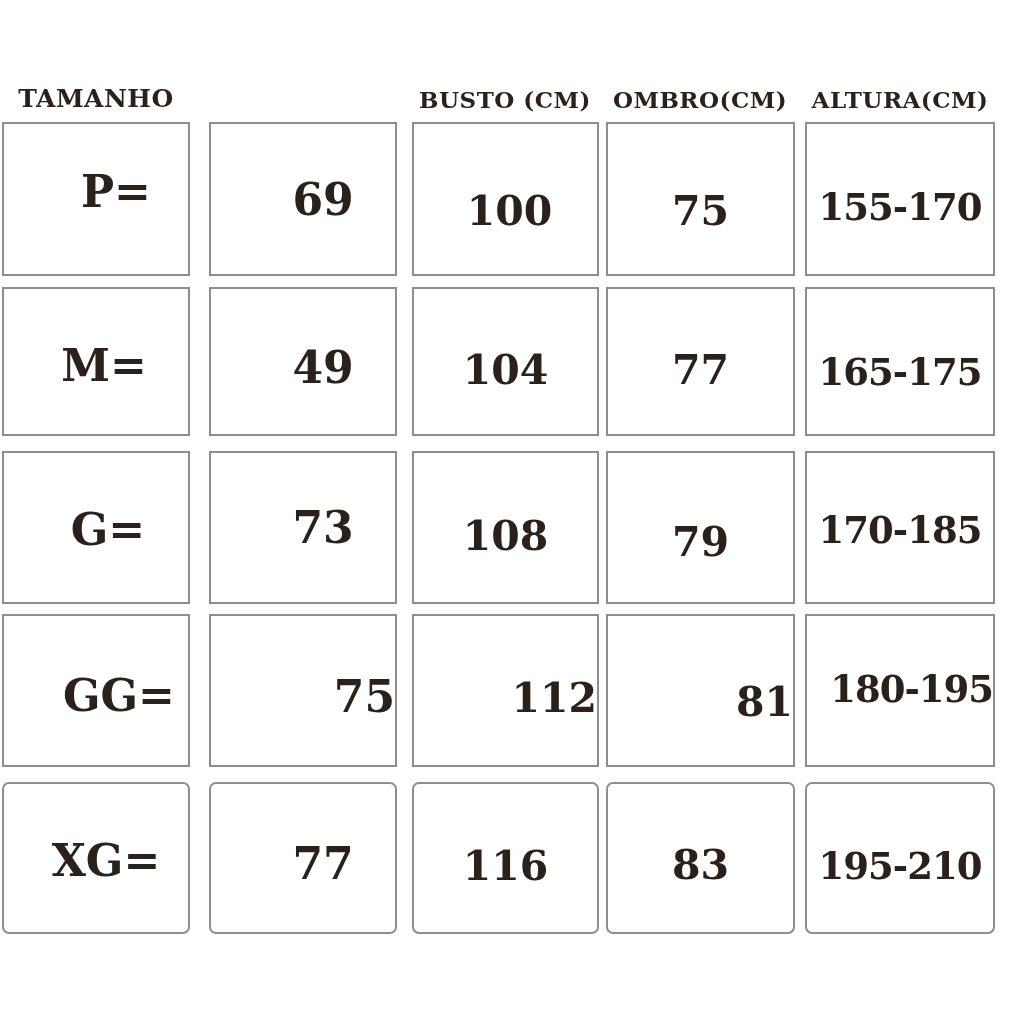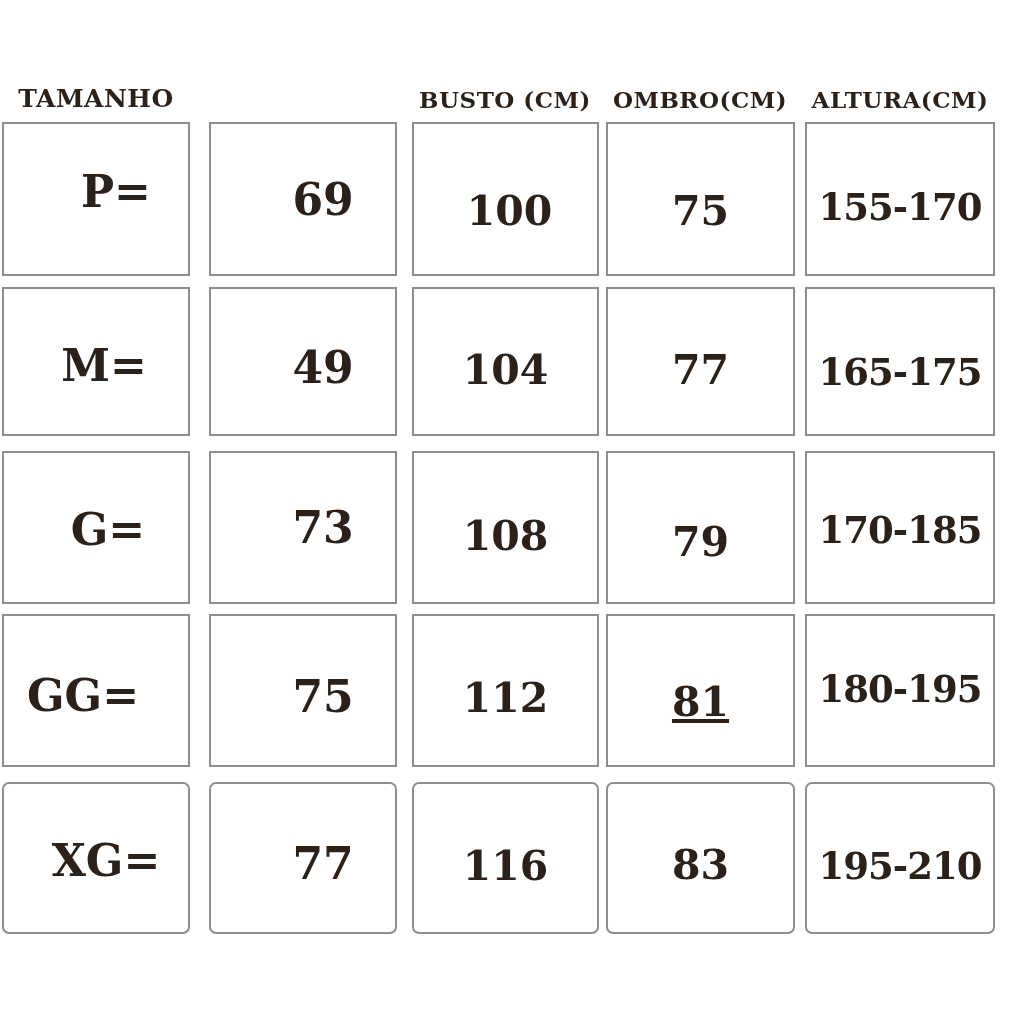--- a/index.html
+++ b/index.html
@@ -56,40 +56,40 @@
   .c5 { left: 805px; width: 190px; }
   .c1 .val { font-size: 44px; }
   .c2 .val { font-size: 44px; }
   .c3 .val { font-size: 41px; }
   .c4 .val { font-size: 41px; }
   .c5 .val { font-size: 37px; letter-spacing: -1px; }
   
   .r1 { top: 88px;  height: 154px; }
   .r2 { top: 253px; height: 149px; }
   .r3 { top: 417px; height: 153px; }
-  .r4 { top: 580px; height: 153px; }
+  .r4 { top: 580px; height: 153px; justify-content: flex-end; }
   .r5 { top: 748px; height: 152px; border-radius: 7px; }
   
   [data-name="cell-p-tamanho"]  .val { transform: translate(20px,-8px); }
   [data-name="cell-p-busto"]    .val { transform: translate(4px,12px); }
   [data-name="cell-p-ombro"]    .val { transform: translate(0,12px); }
   [data-name="cell-p-altura"]   .val { transform: translate(0,8px); }
   [data-name="cell-m-tamanho"]  .val { transform: translate(8px,4px); }
   [data-name="cell-m-comprimento"] .val { transform: translate(0,6px); }
   [data-name="cell-m-busto"]    .val { transform: translate(0,8px); }
   [data-name="cell-m-ombro"]    .val { transform: translate(0,8px); }
   [data-name="cell-m-altura"]   .val { transform: translate(0,10px); }
   [data-name="cell-g-tamanho"]  .val { transform: translate(12px,2px); }
   [data-name="cell-g-busto"]    .val { transform: translate(0,8px); }
   [data-name="cell-g-ombro"]    .val { transform: translate(0,14px); }
   [data-name="cell-g-altura"]   .val { transform: translate(0,2px); }
   [data-name="cell-gg-tamanho"] .val { transform: translate(-13px,5px); }
   [data-name="cell-gg-comprimento"] .val { transform: translate(0,6px); }
   [data-name="cell-gg-busto"]   .val { transform: translate(0,7px); }
-  [data-name="cell-gg-ombro"]   .val { transform: translate(0,11px); text-decoration: underline; }
+  [data-name="cell-gg-ombro"]   .val { transform: translate(0,11px); }
   [data-name="cell-gg-altura"]  .val { transform: translate(0,-2px); }
   [data-name="cell-xg-tamanho"] .val { transform: translate(10px,2px); }
   [data-name="cell-xg-comprimento"] .val { transform: translate(0,5px); }
   [data-name="cell-xg-busto"]   .val { transform: translate(0,8px); }
   [data-name="cell-xg-ombro"]   .val { transform: translate(0,7px); }
   [data-name="cell-xg-altura"]  .val { transform: translate(0,8px); }
 </style>
 </head>
 <body>
 

